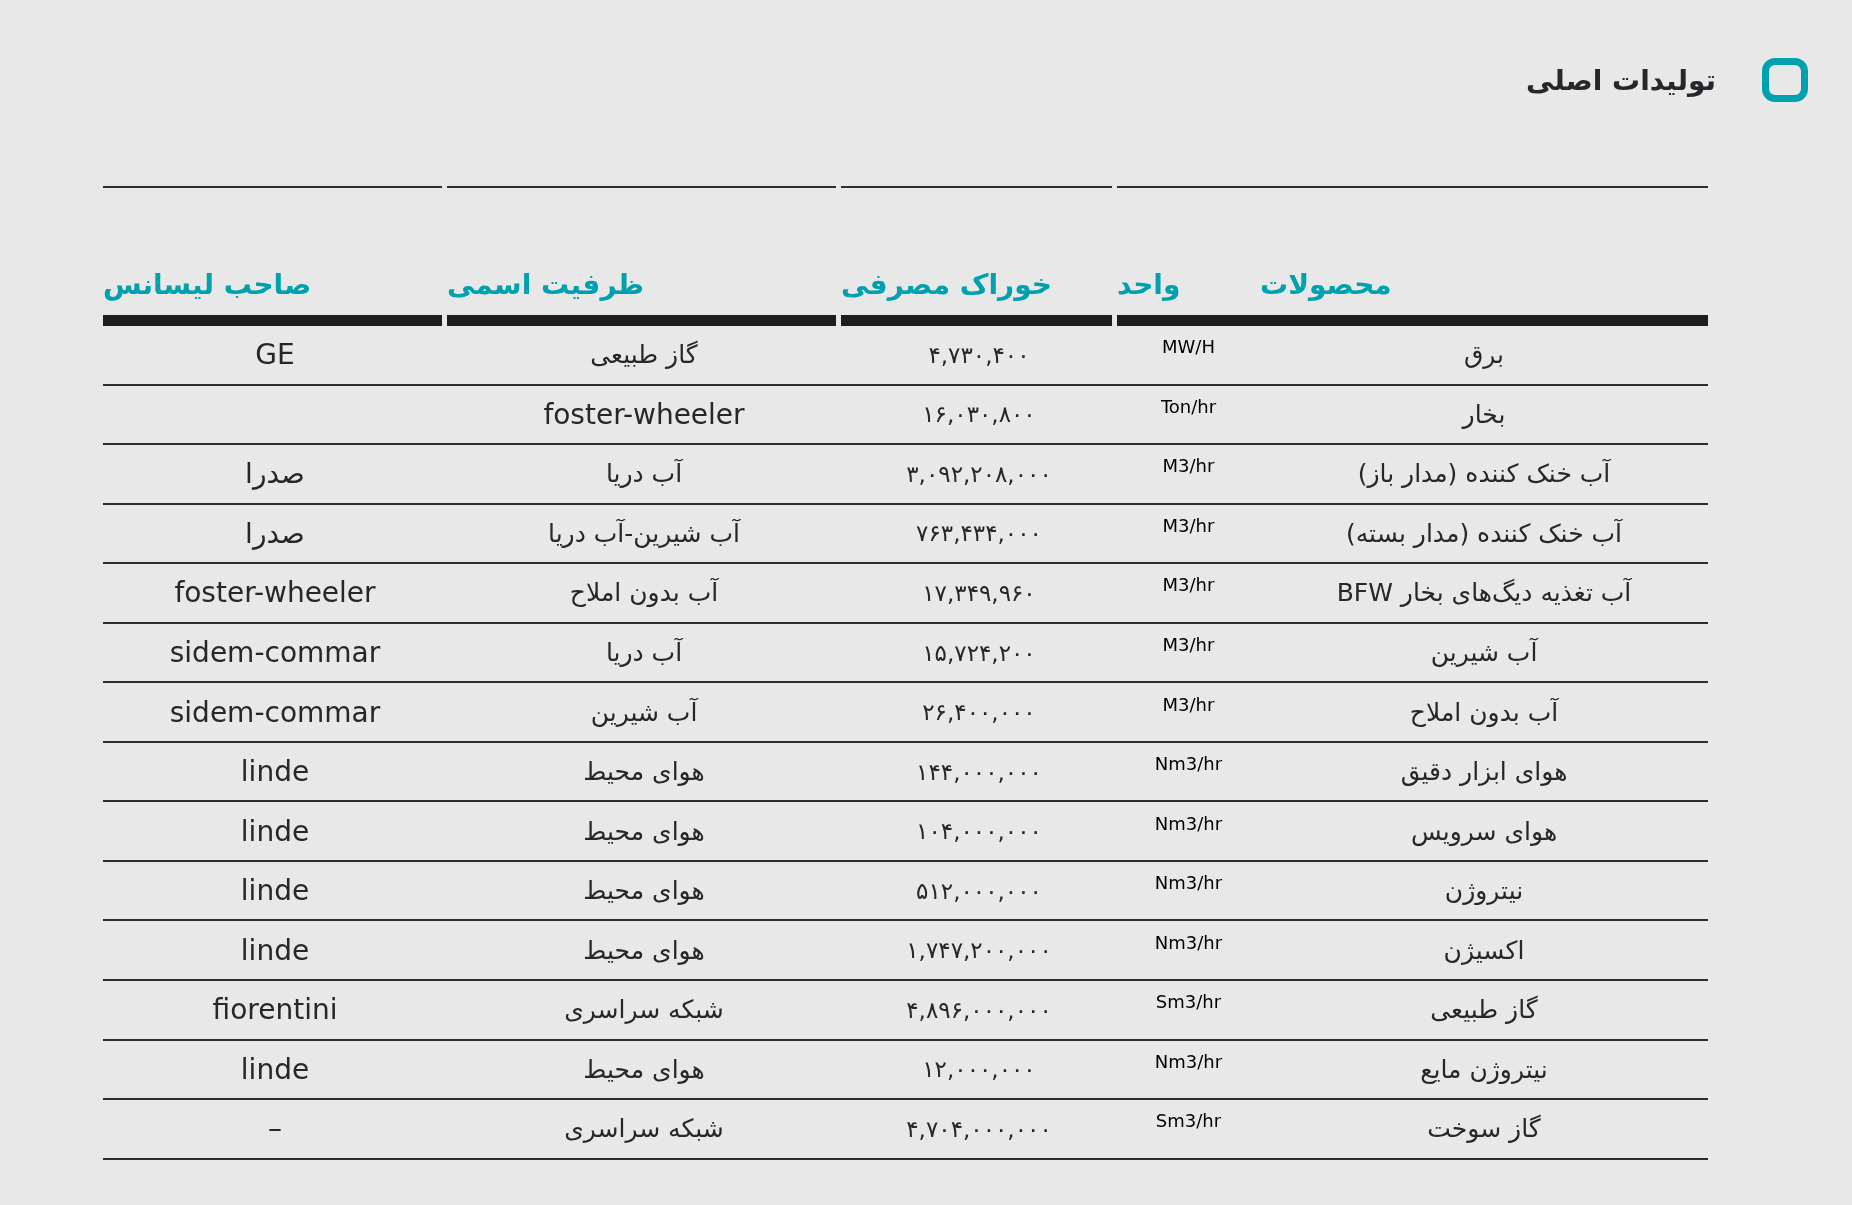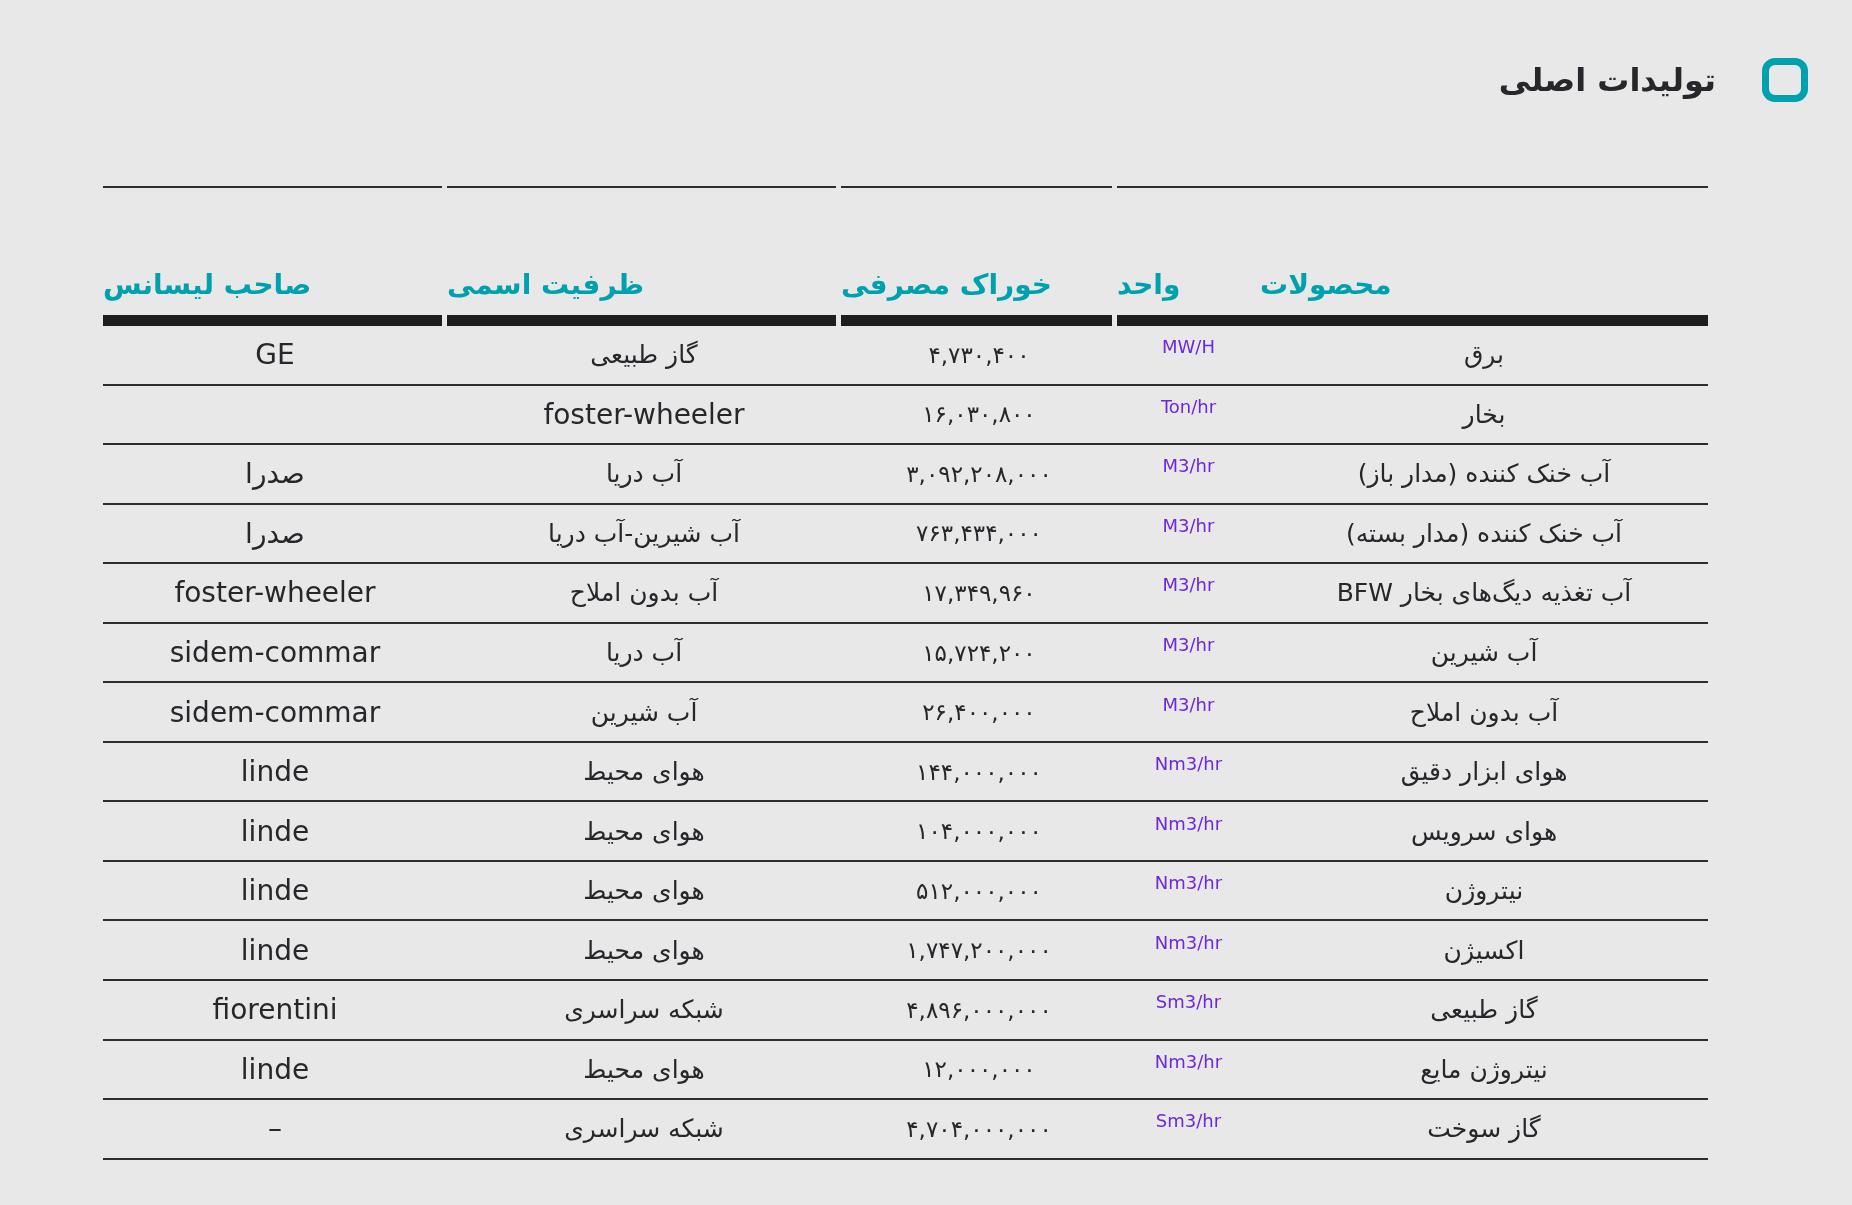--- a/index.html
+++ b/index.html
@@ -11,42 +11,42 @@
   }
   
   .title-row {
     position:absolute; top:58px; right:44px;
     display:flex; align-items:center; gap:46px; direction:rtl;
   }
   .title-icon {
     width:46px; height:44px; border:7px solid var(--accent);
     border-radius:13px; background:transparent; flex:0 0 auto;
   }
-  .page-title { font-size:32px; font-weight:bold; letter-spacing:-0.5px; }
+  .page-title { font-size:28px; font-weight:bold; letter-spacing:-0.5px; }
   
   .table { position:absolute; top:186px; left:103px; width:1605px; direction:rtl; }
   .rule-row { display:flex; gap:5px; direction:rtl; }
   .rule-seg { background:var(--line); height:2px; }
   .rule-row.thick .rule-seg { height:11px; background:var(--bar); }
   .seg-a { width:591px; } 
   .seg-b { width:271px; } 
   .seg-c { width:389px; } 
   .seg-d { width:339px; } 
   .grid {
     display:grid; direction:rtl;
     grid-template-columns:448px 143px 276px 394px 344px; 
   }
   .thead { height:127px; align-items:end; padding-bottom:14px; }
   .thead .th {
     text-align:left; color:var(--accent); font-weight:bold; font-size:28px;
   }
   .trow { height:59.55px; border-bottom:2px solid var(--line); align-items:center; }
   .td { text-align:center; font-size:25px; overflow:hidden; white-space:nowrap; }
   .td.unit {
-    font-size:18px; color:#6d28d9; transform:translateY(-8px);
+    font-size:18px; color:#000000; transform:translateY(-8px);
     font-family:"DejaVu Sans", sans-serif; direction:ltr;
   }
   .td.capacity { font-size:23px; }
   .td.licensor { font-size:28px; }
   .num { direction:ltr; unicode-bidi:isolate; }
   .latin { direction:ltr; unicode-bidi:isolate; }
 </style>
 </head>
 <body>
 

